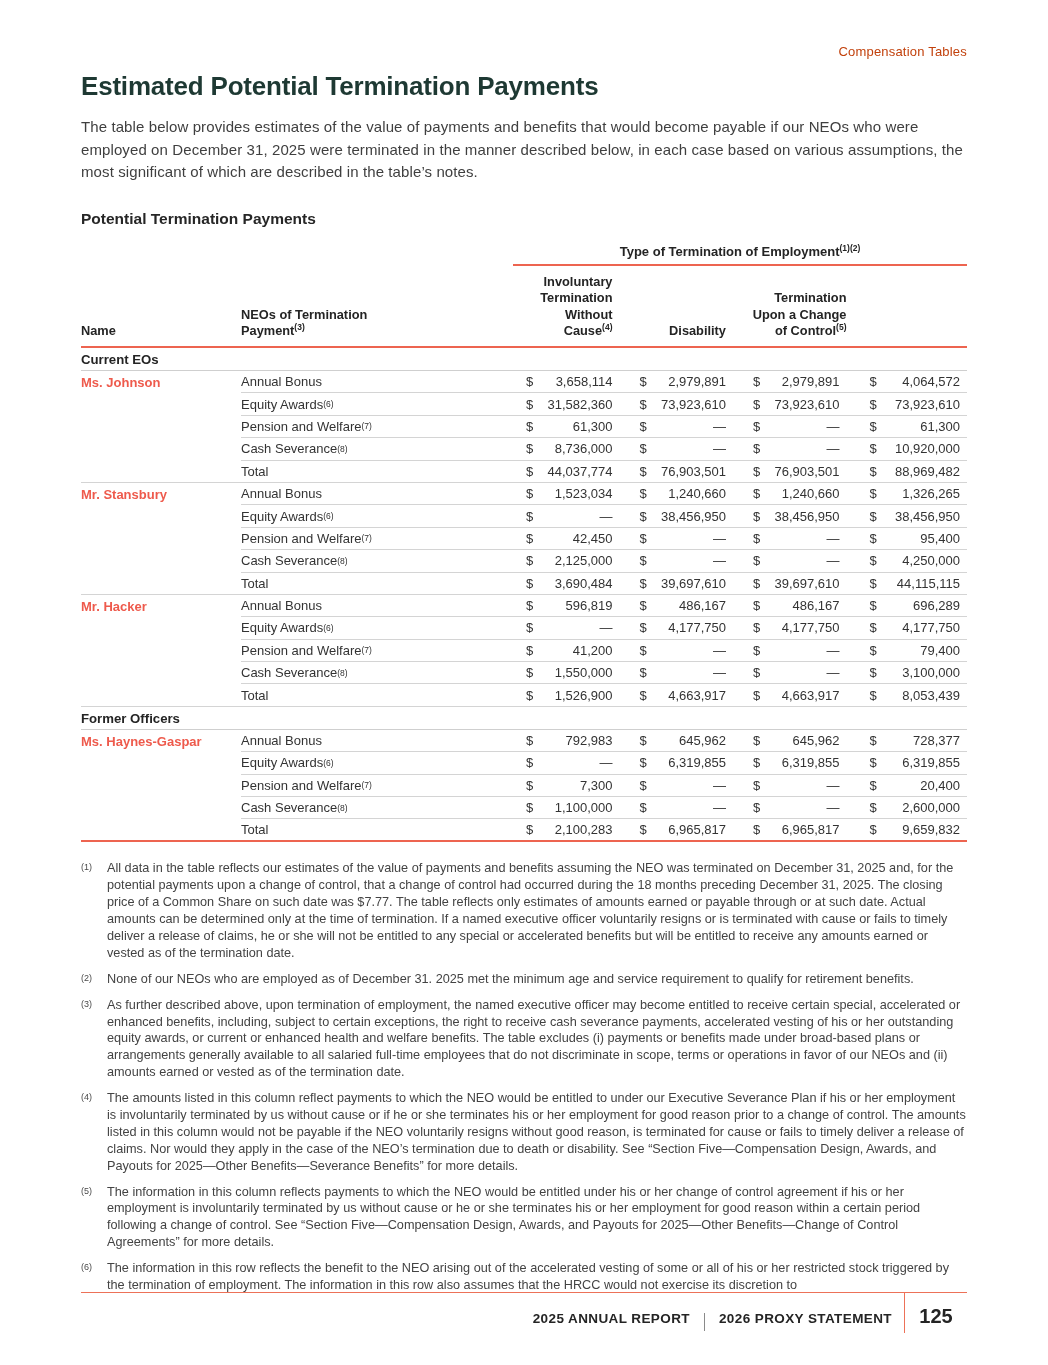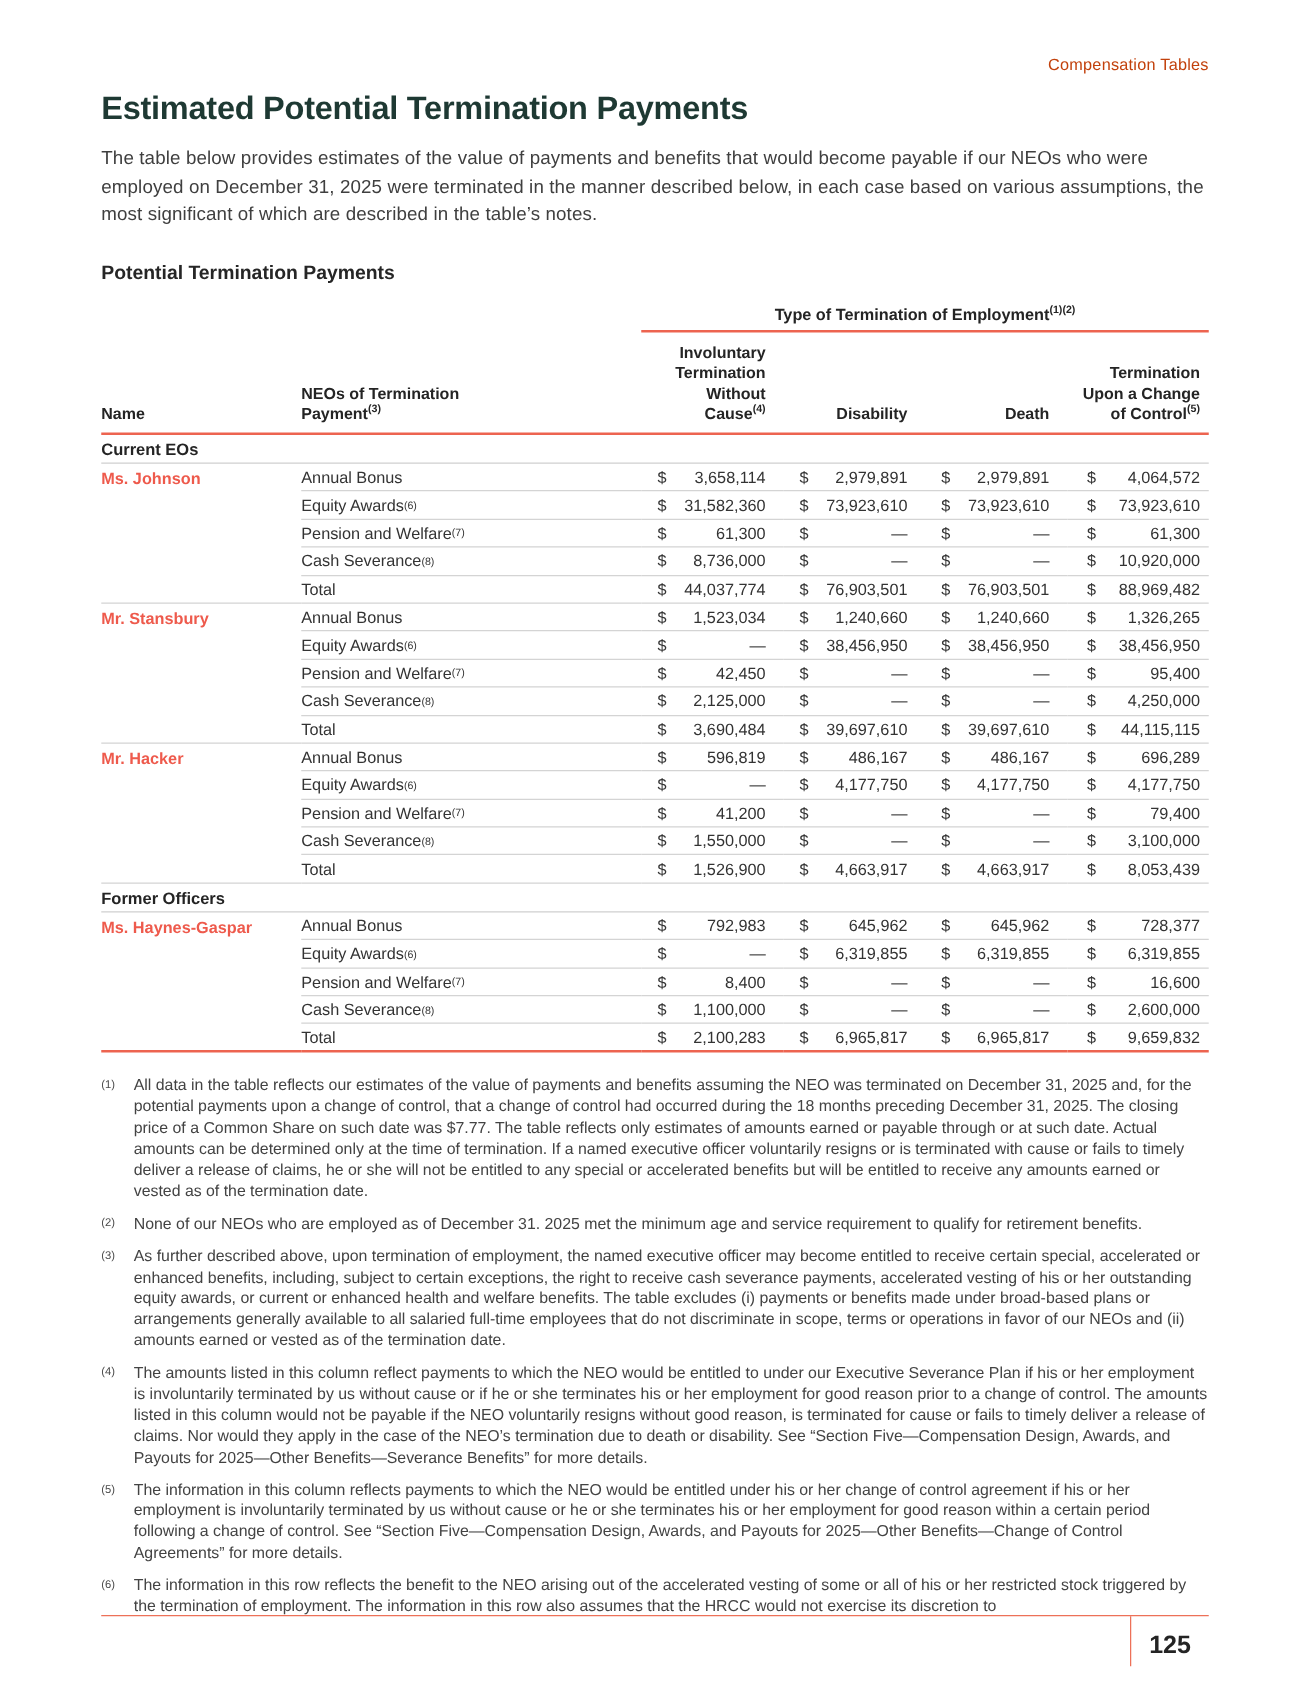--- a/index.html
+++ b/index.html
@@ -177,23 +177,20 @@
         </div>
       <div class="cell c-pay">
           <span class="hdr-inner"><span>NEOs of Termination Payment</span><sup>(3)</sup></span>
         </div>
       <div class="cell c-num">
           <span class="hdr-inner"><span>Involuntary Termination Without Cause</span><sup>(4)</sup></span>
         </div>
       <div class="cell c-num">
           <span class="hdr-inner"><span>Disability</span><sup></sup></span>
         </div>
-      <div class="cell c-num">
-          <span class="hdr-inner"><span>Death</span><sup></sup></span>
-        </div>
       <div class="cell c-num last">
           <span class="hdr-inner"><span>Termination Upon a Change of Control</span><sup>(5)</sup></span>
         </div>
     </div>
 
     <div id="tbody">
         <div class="section-row">
     <span>Current EOs</span>
   </div>
         <div class="t-row payment-row">
@@ -591,33 +588,33 @@
           </div>
   </div>
         <div class="t-row payment-row">
     <div class="cell c-name person"></div>
     <div class="cell c-pay">
             <span>Pension and Welfare</span>
             <sup>(7)</sup>
           </div>
     <div class="cell c-num money">
             <span class="cur">$</span>
-            <span class="amt">8,400</span>
-          </div>
-    <div class="cell c-num money">
-            <span class="cur">$</span>
-            <span class="amt">—</span>
-          </div>
-    <div class="cell c-num money">
-            <span class="cur">$</span>
-            <span class="amt">—</span>
-          </div>
-    <div class="cell c-num money last">
-            <span class="cur">$</span>
-            <span class="amt">16,600</span>
+            <span class="amt">7,300</span>
+          </div>
+    <div class="cell c-num money">
+            <span class="cur">$</span>
+            <span class="amt">—</span>
+          </div>
+    <div class="cell c-num money">
+            <span class="cur">$</span>
+            <span class="amt">—</span>
+          </div>
+    <div class="cell c-num money last">
+            <span class="cur">$</span>
+            <span class="amt">20,400</span>
           </div>
   </div>
         <div class="t-row payment-row">
     <div class="cell c-name person"></div>
     <div class="cell c-pay">
             <span>Cash Severance</span>
             <sup>(8)</sup>
           </div>
     <div class="cell c-num money">
             <span class="cur">$</span>
@@ -683,17 +680,22 @@
     <span class="fn-marker">(5)</span>
     <span class="fn-text">The information in this column reflects payments to which the NEO would be entitled under his or her change of control agreement if his or her employment is involuntarily terminated by us without cause or he or she terminates his or her employment for good reason within a certain period following a change of control. See “Section Five—Compensation Design, Awards, and Payouts for 2025—Other Benefits—Change of Control Agreements” for more details.</span>
   </div>
       <div class="footnote">
     <span class="fn-marker">(6)</span>
     <span class="fn-text">The information in this row reflects the benefit to the NEO arising out of the accelerated vesting of some or all of his or her restricted stock triggered by the termination of employment. The information in this row also assumes that the HRCC would not exercise its discretion to</span>
   </div>
     </div>
 
   <div class="footer">
+    <div class="footer-text">
+      <span>2025 ANNUAL REPORT</span>
+      <span class="footer-sep"></span>
+      <span>2026 PROXY STATEMENT</span>
+    </div>
     <div class="page-num-rule"></div>
     <div class="page-num-box">125</div>
   </div>
 
 </div>
 
 </body></html>

